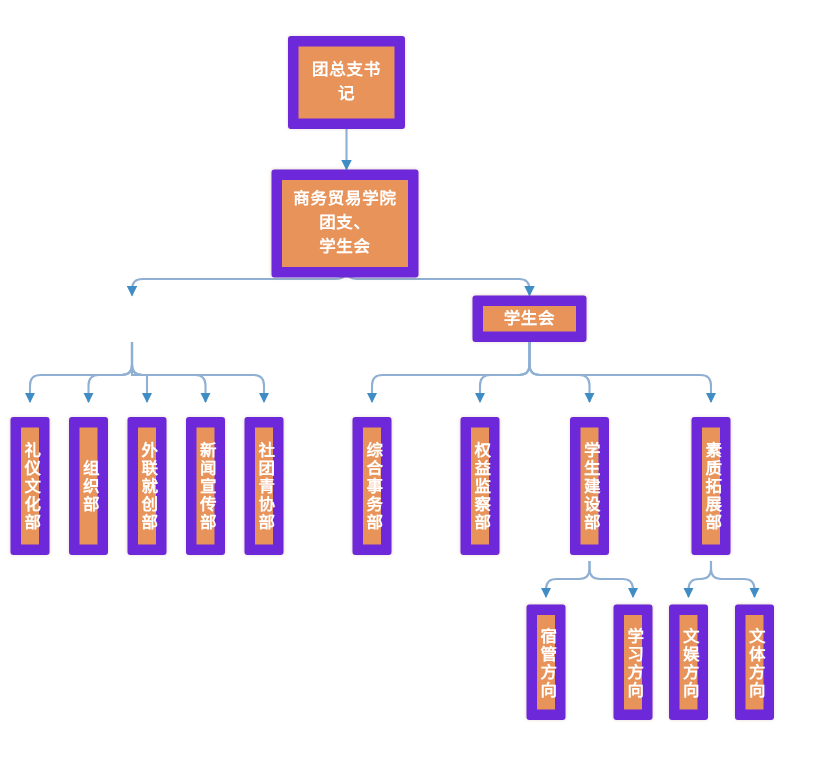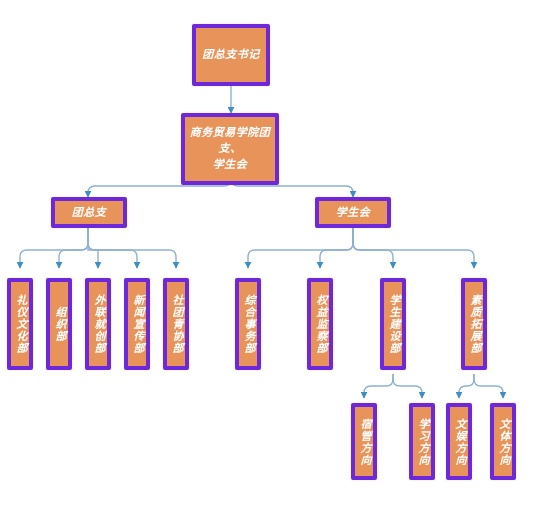--- a/index.html
+++ b/index.html
@@ -23,32 +23,31 @@
     left: 0;
     top: 0;
     width: 553px;
     height: 522px;
     pointer-events: none;
   }
   .node {
     position: absolute;
     box-sizing: border-box;
     background: #e8935a;
-    border: 4px solid #6d28d9;
+    border: 7px solid #6d28d9;
     border-radius: 2px;
     color: #ffffff;
     display: flex;
     align-items: center;
     justify-content: center;
     text-align: center;
     font-weight: bold;
     letter-spacing: 0.5px;
     box-shadow: 0 0 2px rgba(180,140,110,0.35);
     z-index: 2;
-    font-style: italic;
   }
   .node .label {
     display: block;
     line-height: 1.45;
   }
   
   .node.horiz {
     font-size: 11px;
   }
   .node.horiz .label {
@@ -106,23 +105,20 @@
     <span class="label">团总支书记</span>
   </div>
 
   <div class="node horiz" style="left:181px; top:113px; width:98px; height:72px;">
     <span class="label">
       <span>商务贸易学院团支、</span><br>
       <span>学生会</span>
     </span>
   </div>
 
-  <div class="node horiz" style="left:51px; top:197px; width:76px; height:31px;">
-    <span class="label">团总支</span>
-  </div>
 
   <div class="node horiz" style="left:315px; top:197px; width:76px; height:31px;">
     <span class="label">学生会</span>
   </div>
 
   <div class="node vert" style="left:7px; top:278px; width:26px; height:92px;">
     <span class="label">礼仪文化部</span>
   </div>
   <div class="node vert" style="left:46px; top:278px; width:26px; height:92px;">
     <span class="label">组织部</span>

